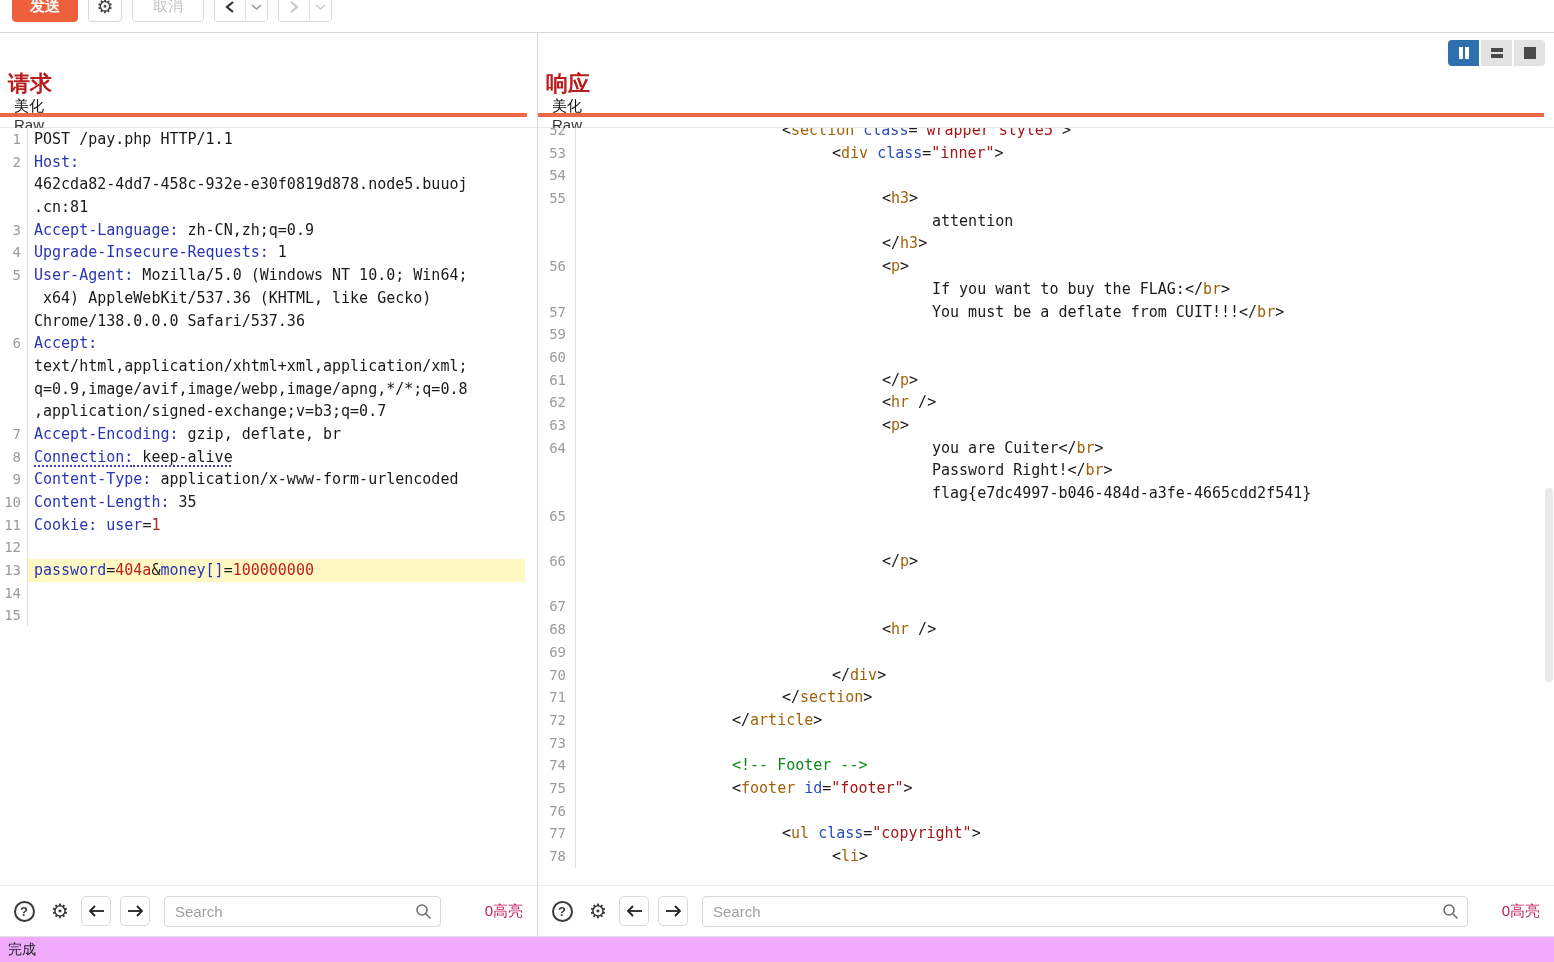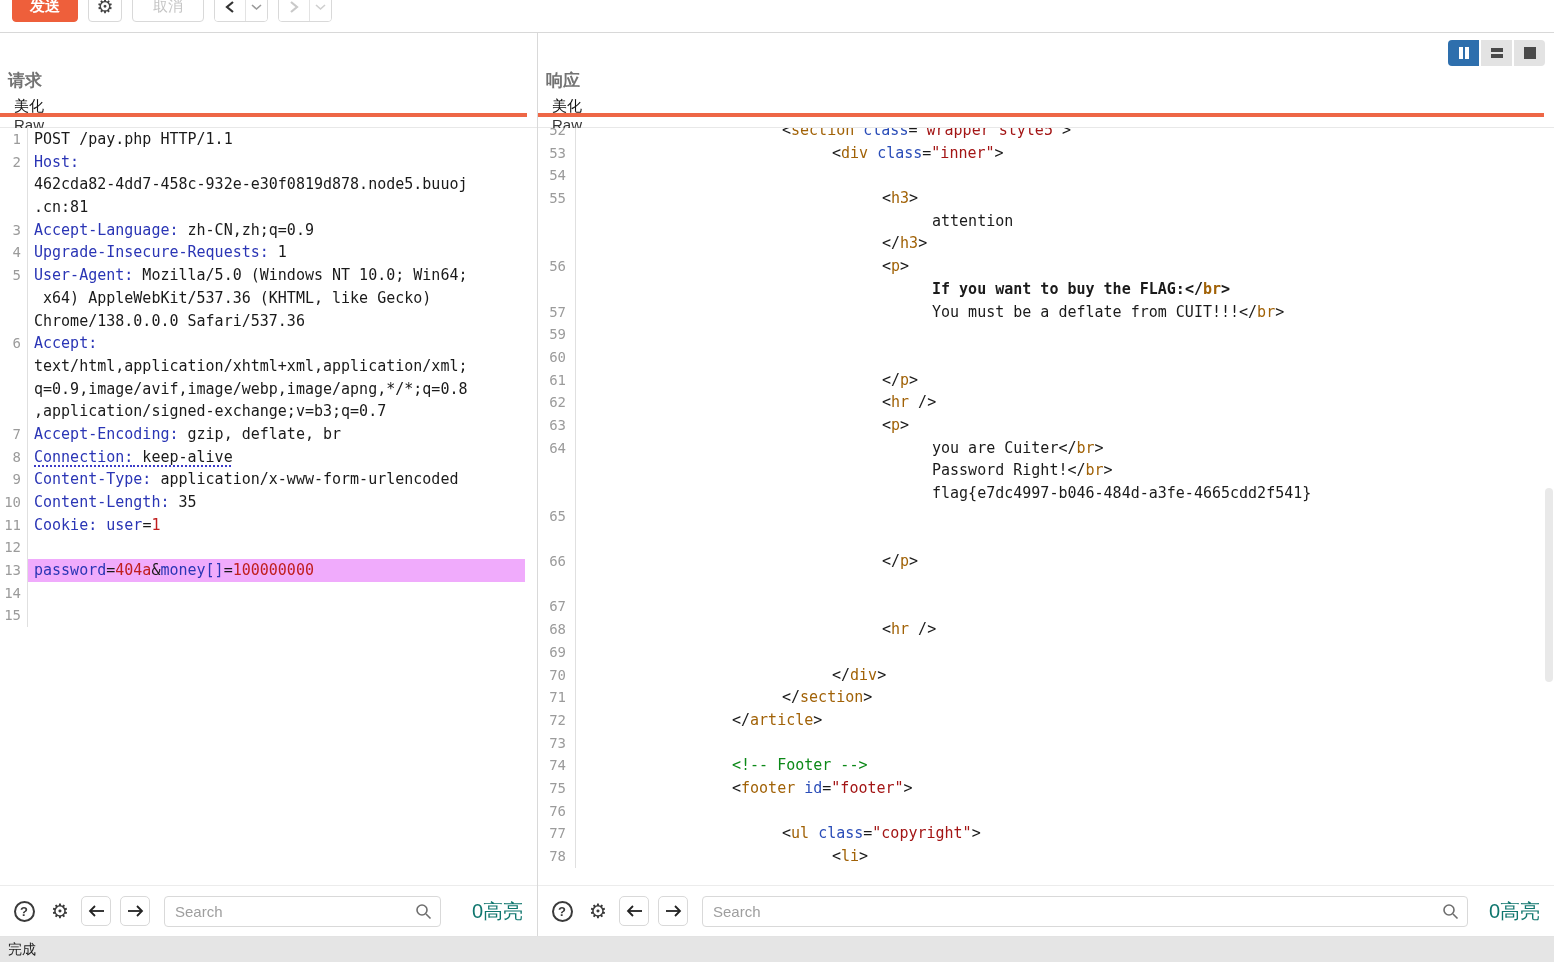--- a/index.html
+++ b/index.html
@@ -21,21 +21,21 @@
   .bg-drop { width:21px; display:flex; align-items:center; justify-content:center; background:#fff;}
   .target { position:absolute; right:0; top:1px; width:420px; height:24px; font-size:15px;
     font-weight:bold; color:#111; white-space:nowrap; overflow:hidden; }
 
   
   .panes { position:absolute; left:0; top:33px; width:1554px; height:903px; display:flex; }
   .pane { position:relative; height:100%; background:#fff; }
   .pane-req { width:537px; }
   .pane-resp { width:1017px; border-left:1px solid #d9d9d9; }
 
-  .pane-title { position:absolute; left:8px; top:36px; font-size:17px; font-weight:bold; color:#737373; }
+  .pane-title { position:absolute; left:8px; top:36px; font-size:22px; font-weight:bold; color:#b91c1c; }
   .tabbar { position:absolute; left:0; top:64px; width:100%; height:31px;
     border-bottom:1px solid #e8e8e8; display:flex; align-items:stretch;flex-direction:column; }
   .tab { padding:0 14px; margin-right:10px; display:flex; align-items:center; font-size:15px;
     color:#333; position:relative; cursor:default; }
   .tab.active { color:#111; }
   .tab.active::after { content:""; position:absolute; left:0; right:0; bottom:-1px; height:4px;
     background:#ee6746; }
   .tabicons { margin-left:auto; display:flex; align-items:center; gap:19px; padding-right:17px; }
   .ticon { width:24px; height:24px; display:flex; align-items:center; justify-content:center; color:#222; }
   .ticon-blue { background:#2e75b6; border-radius:6px; }
@@ -51,21 +51,21 @@
 
   
   .editor { position:absolute; left:0; top:95px; right:0; bottom:51px; overflow:hidden;
     font-family:"DejaVu Sans Mono", monospace; font-size:15px; background:#fff; }
   .crow { display:flex; height:22.7px; line-height:22.7px; white-space:pre; }
   .ln { flex:0 0 auto; text-align:right; color:#9b9b9b; font-size:14px;
     border-right:1px solid #e0e0e0; }
   .ed-req .ln { width:28px; padding-right:6px; }
   .ed-resp .ln { width:38px; padding-right:9px; }
   .cl { flex:1 1 auto; padding-left:6px; margin-right:12px; color:#1a1a1a; overflow:hidden; }
-  .crow.hl .cl { background:#f0abfc; }
+  .crow.hl .cl { background:#fef9c3; }
   .ed-resp .crow:first-child { margin-top:-9px; }
   .cl.dotted { text-decoration:underline dotted #3b3bc8; text-decoration-thickness:2px; text-underline-offset:4px; }
   .c-t { color:#1a1a1a; }
   .c-k { color:#2a35b5; }
   .c-r { color:#c01e1e; }
   .c-tag { color:#a16207; }
   .c-attr { color:#2a4db8; }
   .c-str { color:#a31515; }
   .c-cmt { color:#0c8918; }
 
@@ -78,31 +78,31 @@
     font-size:13px; font-weight:bold; display:flex; align-items:center; justify-content:center; }
   .gear-glyph { font-size:20px; }
   .sq-btn { width:30px; height:30px; margin-left:9px; border:1px solid #d9d9d9; border-radius:5px;
     background:#fff; display:flex; align-items:center; justify-content:center; color:#222; }
   .search-wrap { position:relative; margin-left:14px; flex:0 0 auto; }
   .search-input { height:31px; width:100%; border:1px solid #d9d9d9; border-radius:4px;
     padding:0 34px 0 10px; font-size:15px; color:#333; outline:none;
     font-family:"Liberation Sans", sans-serif; }
   .search-input::placeholder { color:#9e9e9e; }
   .mag { position:absolute; right:9px; top:7px; }
-  .hlcount { margin-left:auto; margin-right:14px; font-size:20px; color:#0f766e; white-space:nowrap; }
+  .hlcount { margin-left:auto; margin-right:14px; font-size:15px; color:#be185d; white-space:nowrap; }
   .pane-req .search-wrap { width:277px; }
   .pane-resp .search-wrap { width:766px; }
 
   
   .vthumb { position:absolute; right:1px; top:455px; width:8px; height:194px;
     background:#e9e9e9; border-radius:4px; }
 
   
   .statusbar { position:absolute; left:0; bottom:0; width:1554px; height:26px;
-    background:#e5e5e5; border-top:1px solid #e3e3e3; font-size:14px; color:#222;
+    background:#f0abfc; border-top:1px solid #e3e3e3; font-size:14px; color:#222;
     display:flex; align-items:center; padding-left:8px; }
 </style>
 </head>
 <body>
 
 <div class="app">
 
   <div class="toolbar">
     <div class="tb-row">
       <button class="btn btn-send">发送</button>
@@ -277,21 +277,21 @@
       </div>
 
       <div class="editor ed-resp" id="resp-editor">
           <div class="crow"><span class="ln">52</span><span class="cl" style="padding-left: 206px;"><span class="c-t">&lt;</span><span class="c-tag">section</span><span class="c-t"> </span><span class="c-attr">class</span><span class="c-t">=</span><span class="c-str">"wrapper style5"</span><span class="c-t">&gt;</span></span></div>
           <div class="crow"><span class="ln">53</span><span class="cl" style="padding-left: 256px;"><span class="c-t">&lt;</span><span class="c-tag">div</span><span class="c-t"> </span><span class="c-attr">class</span><span class="c-t">=</span><span class="c-str">"inner"</span><span class="c-t">&gt;</span></span></div>
           <div class="crow"><span class="ln">54</span><span class="cl"></span></div>
           <div class="crow"><span class="ln">55</span><span class="cl" style="padding-left: 306px;"><span class="c-t">&lt;</span><span class="c-tag">h3</span><span class="c-t">&gt;</span></span></div>
           <div class="crow"><span class="ln"></span><span class="cl" style="padding-left: 356px;"><span class="c-t">attention</span></span></div>
           <div class="crow"><span class="ln"></span><span class="cl" style="padding-left: 306px;"><span class="c-t">&lt;/</span><span class="c-tag">h3</span><span class="c-t">&gt;</span></span></div>
           <div class="crow"><span class="ln">56</span><span class="cl" style="padding-left: 306px;"><span class="c-t">&lt;</span><span class="c-tag">p</span><span class="c-t">&gt;</span></span></div>
-          <div class="crow"><span class="ln"></span><span class="cl" style="padding-left: 356px; font-weight: bold;"><span class="c-t">If you want to buy the FLAG:</span><span class="c-t">&lt;/</span><span class="c-tag">br</span><span class="c-t">&gt;</span></span></div>
+          <div class="crow"><span class="ln"></span><span class="cl" style="padding-left: 356px;"><span class="c-t">If you want to buy the FLAG:</span><span class="c-t">&lt;/</span><span class="c-tag">br</span><span class="c-t">&gt;</span></span></div>
           <div class="crow"><span class="ln">57</span><span class="cl" style="padding-left: 356px;"><span class="c-t">You must be a deflate from CUIT!!!</span><span class="c-t">&lt;/</span><span class="c-tag">br</span><span class="c-t">&gt;</span></span></div>
           <div class="crow"><span class="ln">59</span><span class="cl"></span></div>
           <div class="crow"><span class="ln">60</span><span class="cl"></span></div>
           <div class="crow"><span class="ln">61</span><span class="cl" style="padding-left: 306px;"><span class="c-t">&lt;/</span><span class="c-tag">p</span><span class="c-t">&gt;</span></span></div>
           <div class="crow"><span class="ln">62</span><span class="cl" style="padding-left: 306px;"><span class="c-t">&lt;</span><span class="c-tag">hr</span><span class="c-t"> /&gt;</span></span></div>
           <div class="crow"><span class="ln">63</span><span class="cl" style="padding-left: 306px;"><span class="c-t">&lt;</span><span class="c-tag">p</span><span class="c-t">&gt;</span></span></div>
           <div class="crow"><span class="ln">64</span><span class="cl" style="padding-left: 356px;"><span class="c-t">you are Cuiter</span><span class="c-t">&lt;/</span><span class="c-tag">br</span><span class="c-t">&gt;</span></span></div>
           <div class="crow"><span class="ln"></span><span class="cl" style="padding-left: 356px;"><span class="c-t">Password Right!</span><span class="c-t">&lt;/</span><span class="c-tag">br</span><span class="c-t">&gt;</span></span></div>
           <div class="crow"><span class="ln"></span><span class="cl" style="padding-left: 356px;"><span class="c-t">flag{e7dc4997-b046-484d-a3fe-4665cdd2f541}</span></span></div>
           <div class="crow"><span class="ln">65</span><span class="cl" style="padding-left: 356px; margin-top: 28px;"><span class="c-t">&lt;/</span><span class="c-tag">br</span><span class="c-t">&gt;</span></span></div>

